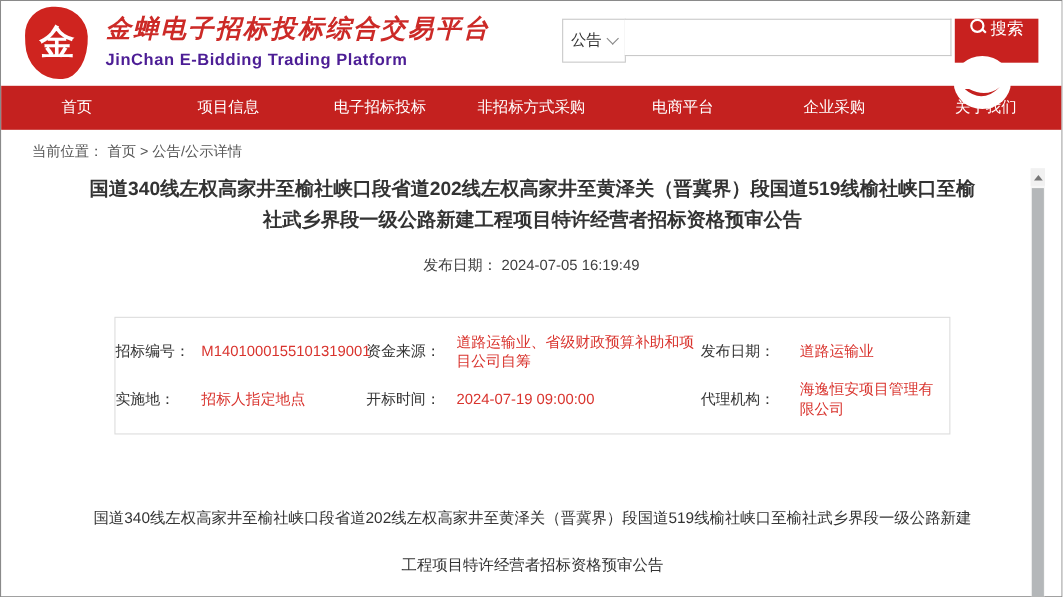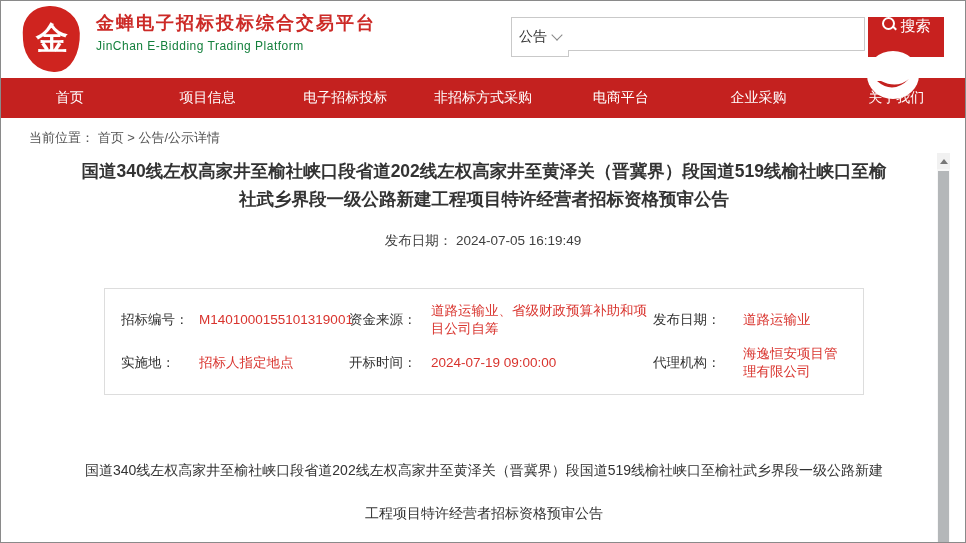--- a/index.html
+++ b/index.html
@@ -13,22 +13,22 @@
   .header { position:absolute; left:0; top:0; width:100%; height:77px; background:#fff; }
   .logo-seal {
     position:absolute; left:22px; top:5px; width:57px; height:66px;
     background:#cf241f; color:#fff;
     border-radius:46% 54% 44% 56% / 40% 44% 60% 52%;
     display:flex; align-items:center; justify-content:center;
     transform:rotate(-2deg);
   }
   .logo-seal .glyph { font-size:32px; font-weight:bold; transform:rotate(2deg); }
   .brand { position:absolute; left:95px; top:10px; }
-  .brand-title { color:#cc2a27; font-size:18px; font-weight:bold; letter-spacing:2px; }
-  .brand-sub { color:#15803d; font-size:12px; font-weight:normal; margin-top:4px; letter-spacing:0.5px; }
+  .brand-title { color:#cc2a27; font-size:23px; font-weight:bold; letter-spacing:2px;font-style:italic; }
+  .brand-sub { color:#4c1d95; font-size:15px; font-weight:bold; margin-top:4px; letter-spacing:0.5px; }
   
   .search-cat {
     position:absolute; left:510px; top:16px; width:58px; height:40px;
     border:1px solid #c9c9c9; background:#fff; display:flex; align-items:center;
     justify-content:center; gap:6px; font-size:14px; color:#333; cursor:pointer;
   }
   .chev { width:8px; height:8px; border-right:1.5px solid #888; border-bottom:1.5px solid #888;
     transform:rotate(45deg); margin-top:-4px; }
   .search-input {
     position:absolute; left:567px; top:16px; width:297px; height:34px;
@@ -58,21 +58,21 @@
   
   .breadcrumb { position:absolute; left:28px; top:128px; font-size:13px; color:#555; }
   .breadcrumb a { color:#555; text-decoration:none; cursor:pointer; }
   
   .art-title { position:absolute; left:73px; top:156px; width:820px; text-align:center;
     font-size:17.5px; font-weight:bold; color:#333; line-height:28px; }
   .pub-date { position:absolute; left:0; top:231px; width:100%; text-align:center;
     font-size:13.5px; color:#404040; }
   .info-box {
     position:absolute; left:103px; top:287px; width:760px; height:107px;
-    border:1px solid #ddd; background:#fff; padding:10px 16px;
+    border:1px solid #ddd; background:#fff; padding:10px 0;
     display:grid; grid-template-columns:78px 150px 82px 222px 90px 1fr;
     grid-template-rows:1fr 1fr; align-items:center; font-size:13.5px;
   }
   .info-label { color:#333; }
   .info-value { color:#d9342e; line-height:18px; padding-right:6px; }
   .art-body { position:absolute; left:78px; top:448px; width:810px; text-align:center;
     font-size:14px; color:#333; line-height:43px; }
   
   .scrollbar { position:absolute; left:936px; top:152px; width:13px; height:391px; background:#f7f7f7; }
   .scroll-up { position:absolute; left:0; top:0; width:13px; height:16px; background:#f1f1f1;

